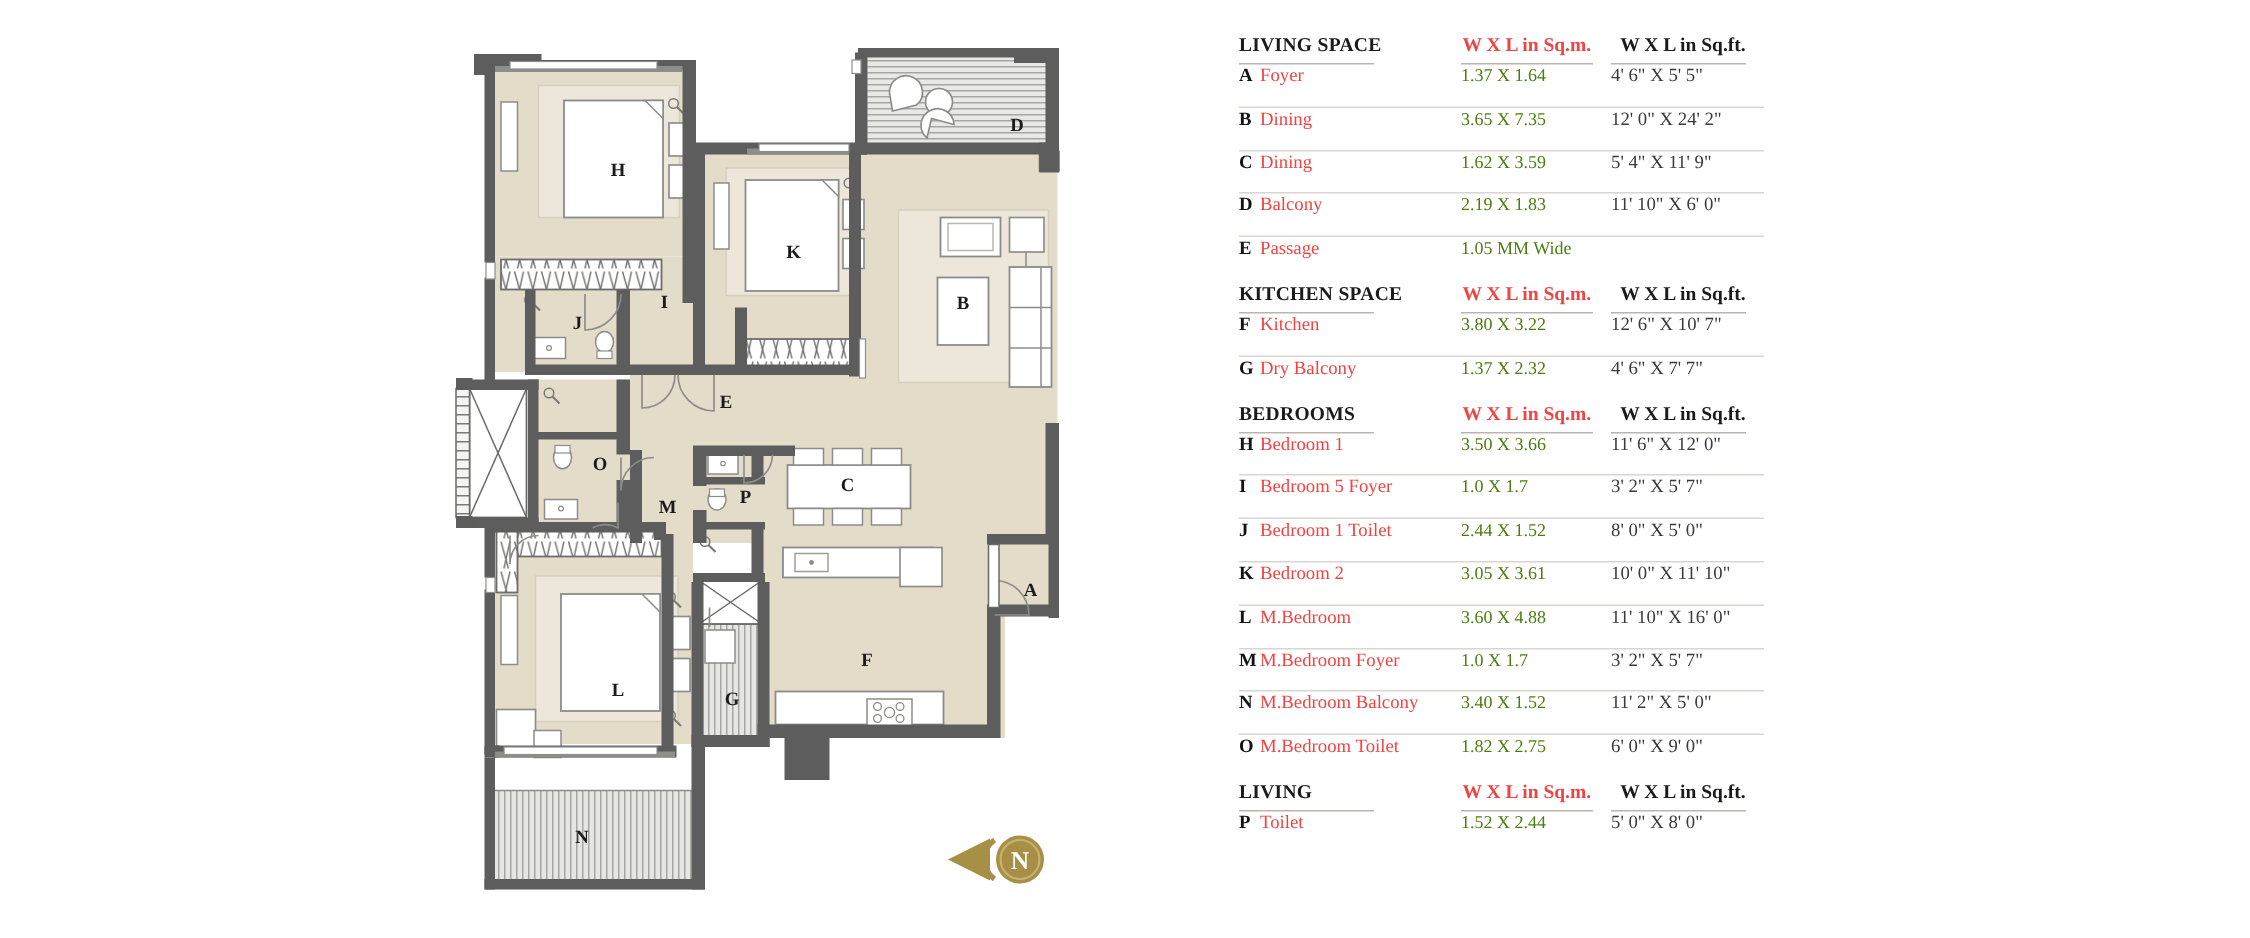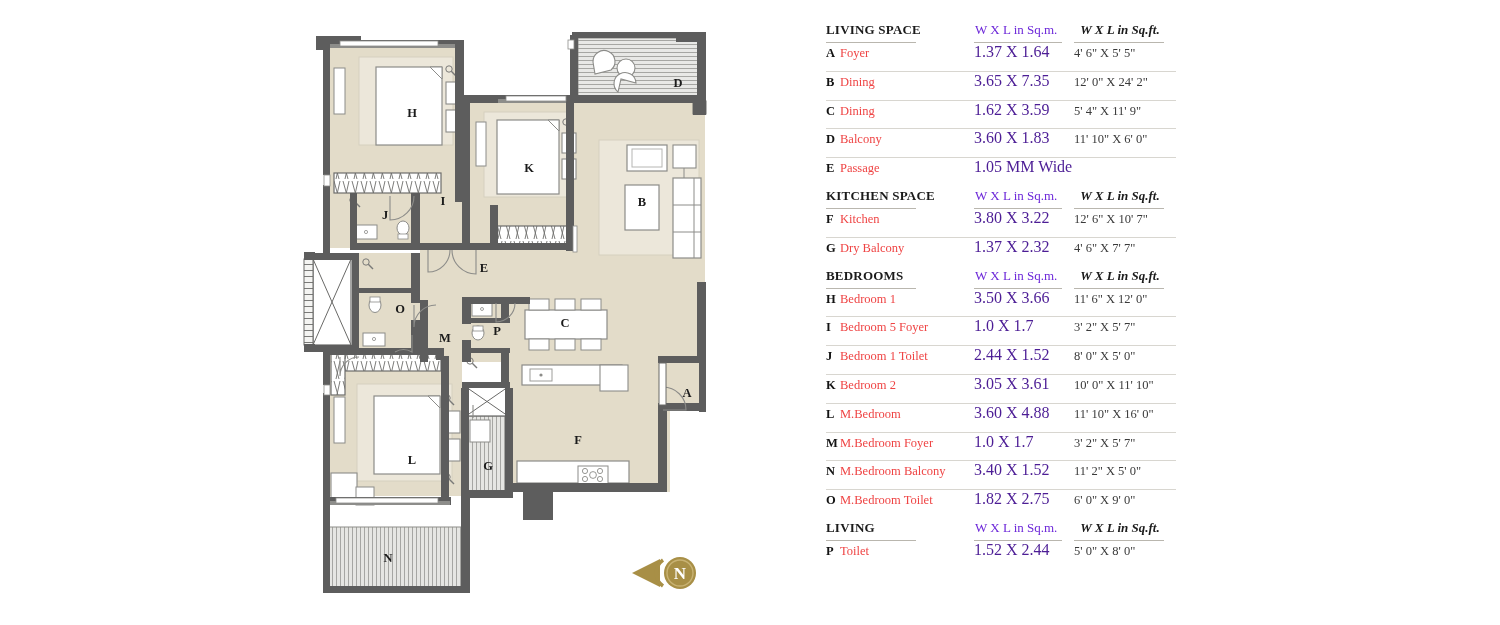--- a/index.html
+++ b/index.html
@@ -9,33 +9,33 @@
   
   #plan-wrap{position:absolute;left:0;top:0;width:800px;height:625px;}
   #plan{position:absolute;left:0;top:0;}
 
   
   #legend{position:absolute;left:826px;top:22px;width:350px;font-family:"Liberation Serif",serif;}
   .sec{margin:0;}
   .sec + .sec{margin-top:2px;}
   .sec-head{display:flex;align-items:flex-end;padding-bottom:4px;gap:14px;}
   .sec-head .c0{width:148px;font-weight:bold;font-size:13px;letter-spacing:.2px;color:#1b1b1b;}
-  .sec-head .c1{width:100px;font-weight:normal;font-size:13px;color:#6d28d9;}
-  .sec-head .c2{width:105px;font-weight:bold;font-size:13px;color:#1b1b1b;font-style:italic;}
+  .sec-head .c1{width:100px;font-weight:bold;font-size:13px;color:#ef4444;}
+  .sec-head .c2{width:105px;font-weight:bold;font-size:13px;color:#1b1b1b;}
   .hdr-rule{display:flex;}
   .hdr-rule i{display:block;height:1px;background:#b9b6ae;}
   .hdr-rule .r0{width:90px;margin-right:58px;}
   .hdr-rule .r1{width:88px;margin-right:12px;}
   .hdr-rule .r2{width:90px;}
 
   .row{display:flex;align-items:baseline;height:27.8px;border-bottom:1px solid #d8d6d0;}
   .row.last{border-bottom:none;}
   .row .key{width:14px;font-weight:bold;font-size:12.5px;color:#131313;flex:0 0 auto;}
   .row .nm{width:134px;font-size:12.5px;color:#ef4444;flex:0 0 auto;}
-  .row .sqm{width:100px;font-size:16px;color:#4c1d95;flex:0 0 auto;}
+  .row .sqm{width:100px;font-size:12px;color:#4d7c0f;flex:0 0 auto;}
   .row .sqf{width:110px;font-size:12.5px;color:#3a3a3a;flex:0 0 auto;}
 
   
   #compass{position:absolute;left:630px;top:552px;width:70px;height:42px;}
 </style>
 </head>
 <body>
 <div id="root">
 
 <div id="plan-wrap">
@@ -411,21 +411,21 @@
         </div>
         <div class="row">
           <div class="key">C</div>
           <div class="nm">Dining</div>
           <div class="sqm">1.62 X 3.59</div>
           <div class="sqf">5' 4" X 11' 9"</div>
         </div>
         <div class="row">
           <div class="key">D</div>
           <div class="nm">Balcony</div>
-          <div class="sqm">3.60 X 1.83</div>
+          <div class="sqm">2.19 X 1.83</div>
           <div class="sqf">11' 10" X 6' 0"</div>
         </div>
         <div class="row last">
           <div class="key">E</div>
           <div class="nm">Passage</div>
           <div class="sqm">1.05 MM Wide</div>
           <div class="sqf"></div>
         </div>
       </div>
       <div class="sec">

